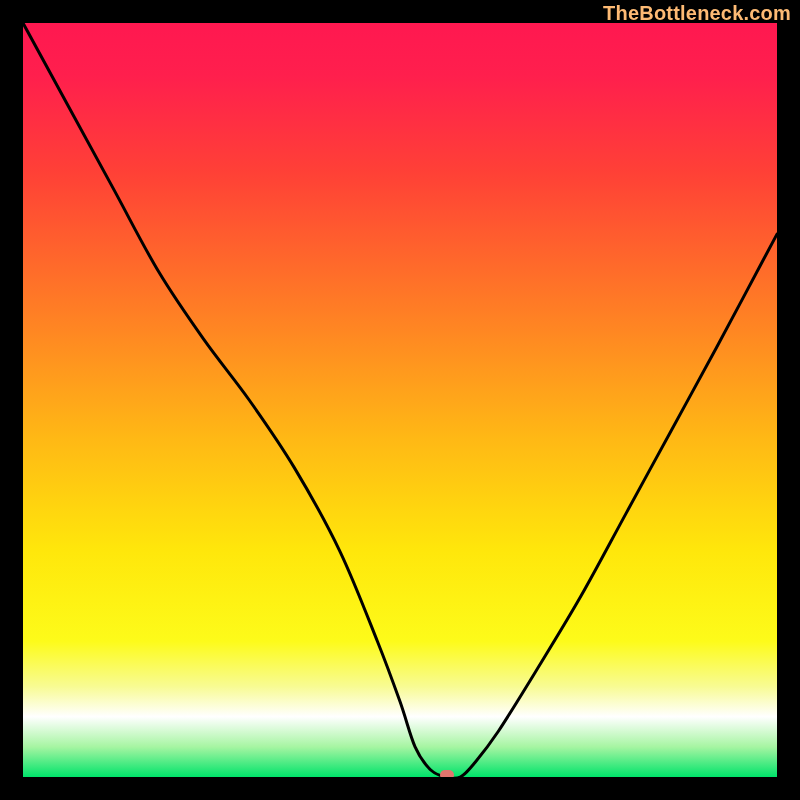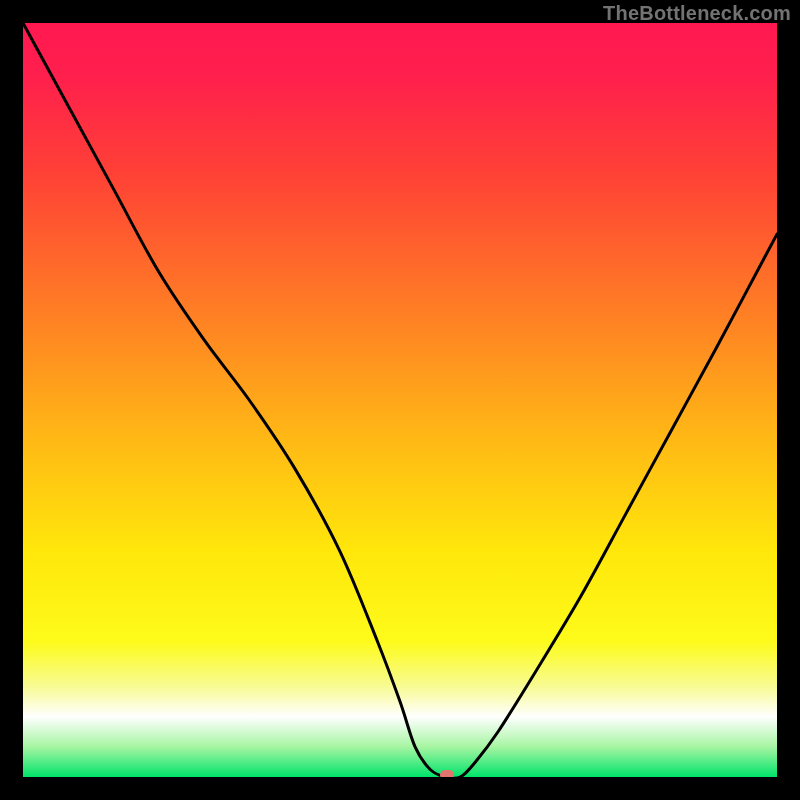--- a/index.html
+++ b/index.html
@@ -24,21 +24,21 @@
     height: 754px;
     overflow: hidden;
   }
   .watermark {
     position: absolute;
     top: 2px;
     right: 9px;
     font-family: Arial, Helvetica, sans-serif;
     font-size: 20px;
     font-weight: 600;
-    color: #737373;
+    color: #fdba74;
     letter-spacing: 0.2px;
   }
   .marker {
     position: absolute;
     border-radius: 7px;
   }
   svg.curve {
     position: absolute;
     left: 0;
     top: 0;

